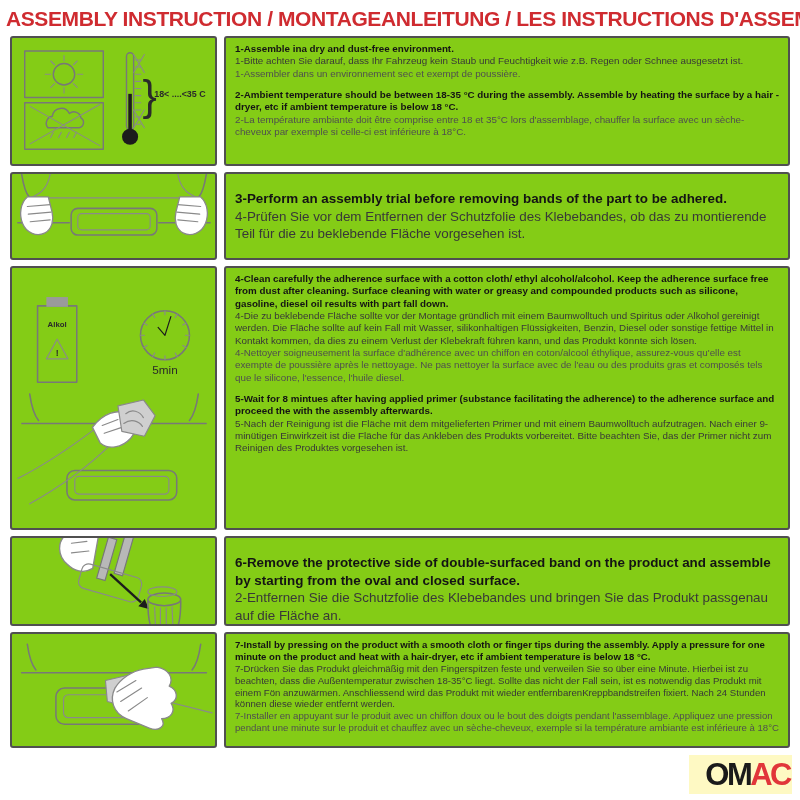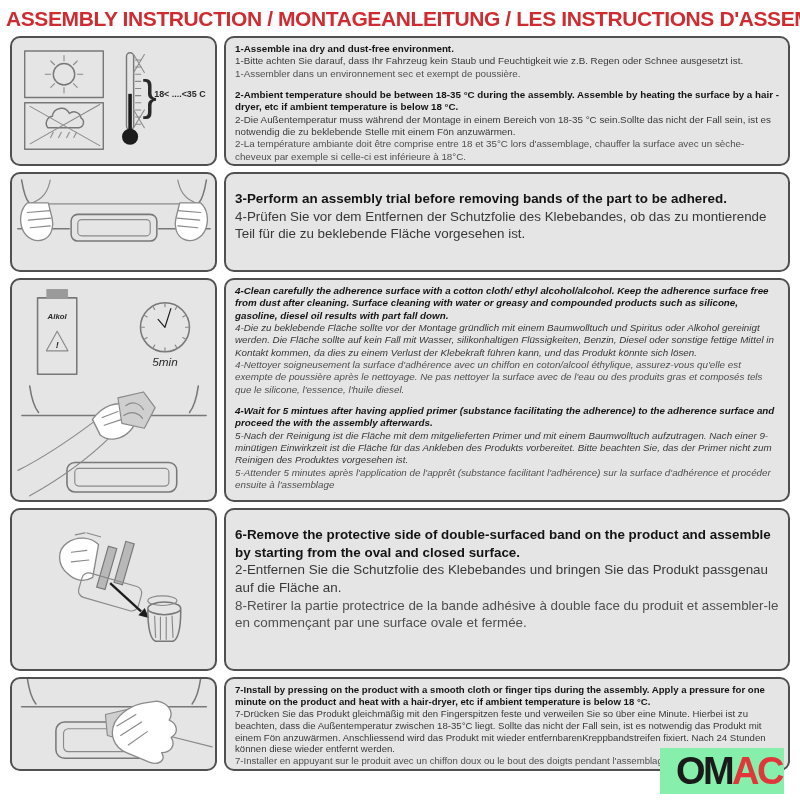--- a/index.html
+++ b/index.html
@@ -12,30 +12,30 @@
     text-align:center;
     font-size:21px;
     font-weight:bold;
     letter-spacing:-0.4px;
     white-space:nowrap;
     color:#cf2b30;
   }
 
   .itable { margin:0 10px; }
   .row { display:flex; gap:7px; margin-bottom:6px; }
-  .cell { border:2px solid #505050; border-radius:10px; background:#e5e5e5; }
+  .cell { border:2px solid #505050; border-radius:3px; background:#84cc16; }
   .cell.left { width:207px; flex:none; display:flex; align-items:center; justify-content:center; overflow:hidden; }
   .cell.right { flex:1; padding:5px 9px 4px 9px; overflow:hidden; }
   .cell.right.pad-lg { padding-top:16px; }
 
   .h-r1 { height:130px; }
-  .h-r2 { height:100px; }
-  .h-r3 { height:224px;font-style:italic; }
-  .h-r4 { height:163px; }
-  .h-r5 { height:94px; }
+  .h-r2 { height:88px; }
+  .h-r3 { height:264px; }
+  .h-r4 { height:90px; }
+  .h-r5 { height:116px; }
 
   .sec { margin-bottom:9px; }
   .sec:last-child { margin-bottom:2px; }
   .en { font-weight:bold; color:#141414; }
   .de { color:#383838; }
   .fr { color:#4f4f4f; }
 
   .text-sm { font-size:9.8px; line-height:1.26; }
   .h-r5 .sec, .h-r5.text-sm { font-size:9.6px; line-height:1.24; }
   .text-lg { font-size:13.4px; line-height:1.32; }
@@ -43,25 +43,25 @@
   svg .ln { fill:none; stroke:#787878; stroke-width:1.6; stroke-linecap:round; stroke-linejoin:round; }
   svg .ln-thin { fill:none; stroke:#8a8a8a; stroke-width:1.2; stroke-linecap:round; stroke-linejoin:round; }
   svg .hand { fill:#ffffff; stroke:#8a8a8a; stroke-width:1.4; stroke-linejoin:round; }
   svg .cloth { fill:#cfcfcf; stroke:#8a8a8a; stroke-width:1.2; stroke-linejoin:round; }
   svg .dark { stroke:#1c1c1c; }
   svg .fillDark { fill:#1c1c1c; stroke:none; }
   svg text { font-family:"Liberation Sans", sans-serif; fill:#2a2a2a; }
 
   .logo {
     position:absolute;
-    right:16px;
+    right:8px;
     bottom:6px;
-    background:#86efac;
+    background:#fef9c3;
     padding:4px 2px 4px 16px;
-    font-size:38px;
+    font-size:31px;
     font-weight:bold;
     letter-spacing:-2.5px;
     line-height:1;
   }
   .logo .black { color:#1a1a1a; }
   .logo .red { color:#e1363a; }
 </style>
 </head>
 <body>
 
@@ -97,21 +97,20 @@
         </svg>
       </div>
       <div class="cell right h-r1 text-sm">
         <div class="sec">
           <div class="en">1-Assemble ina dry and dust-free environment.</div>
           <div class="de">1-Bitte achten Sie darauf, dass Ihr Fahrzeug kein Staub und Feuchtigkeit wie z.B. Regen oder Schnee ausgesetzt ist.</div>
           <div class="fr">1-Assembler dans un environnement sec et exempt de poussière.</div>
         </div>
         <div class="sec">
           <div class="en">2-Ambient temperature should be between 18-35 °C  during the assembly. Assemble by heating the surface by a hair -dryer, etc if ambient temperature is below 18 °C.</div>
-          <div class="de">2-Die Außentemperatur muss während der Montage in einem Bereich von 18-35 °C  sein.Sollte das nicht der Fall sein, ist es notwendig die zu beklebende Stelle mit einem Fön anzuwärmen.</div>
           <div class="fr">2-La température ambiante doit être comprise entre 18 et 35°C lors d'assemblage, chauffer la surface avec un sèche-cheveux par exemple si celle-ci est inférieure à 18°C.</div>
         </div>
       </div>
     </div>
 
     <div class="row">
       <div class="cell left h-r2">
         <svg width="200" height="96" viewBox="0 0 210 100">
           <g>
             <path class="ln" d="M8,6 C10,18 12,26 16,30 M202,6 C200,18 198,26 194,30"></path>
@@ -175,23 +174,22 @@
           </g>
         </svg>
       </div>
       <div class="cell right h-r3 text-sm">
         <div class="sec">
           <div class="en">4-Clean carefully the adherence surface with a cotton cloth/ ethyl alcohol/alcohol. Keep the adherence surface free from dust after cleaning. Surface cleaning with water or greasy and compounded products such as silicone, gasoline, diesel oil results with part fall down.</div>
           <div class="de">4-Die zu beklebende Fläche sollte vor der Montage gründlich mit einem Baumwolltuch und Spiritus oder Alkohol gereinigt werden. Die Fläche sollte auf kein Fall mit Wasser, silikonhaltigen Flüssigkeiten, Benzin, Diesel oder sonstige fettige Mittel in Kontakt kommen, da dies zu einem Verlust der Klebekraft führen kann, und das Produkt könnte sich lösen.</div>
           <div class="fr">4-Nettoyer soigneusement la surface d'adhérence avec un chiffon en coton/alcool éthylique, assurez-vous qu'elle est exempte de poussière après le nettoyage. Ne pas nettoyer la surface avec de l'eau ou des produits gras et composés tels que le silicone, l'essence, l'huile diesel.</div>
         </div>
         <div class="sec">
-          <div class="en">4-Wait for 5 mintues after having applied primer (substance facilitating the adherence) to the adherence surface and proceed the with the assembly afterwards.</div>
+          <div class="en">5-Wait for 8 mintues after having applied primer (substance facilitating the adherence) to the adherence surface and proceed the with the assembly afterwards.</div>
           <div class="de">5-Nach der Reinigung ist die Fläche mit dem mitgelieferten Primer und mit einem Baumwolltuch aufzutragen. Nach einer 9-minütigen Einwirkzeit ist die Fläche für das Ankleben des Produkts vorbereitet. Bitte beachten Sie, das der Primer nicht zum Reinigen des Produktes vorgesehen ist.</div>
-          <div class="fr">5-Attender 5 minutes après l'application de l'apprêt (substance facilitant l'adhérence) sur la surface d'adhérence et procéder ensuite à l'assemblage</div>
         </div>
       </div>
     </div>
 
     <div class="row">
       <div class="cell left h-r4">
         <svg width="200" height="118" viewBox="0 0 200 122">
           <g>
             <path class="ln-thin" d="M60,4 L70,2 M72,2 L86,6"></path>
             <path class="hand" d="M52,44 C42,36 40,20 52,12 C62,5 76,6 84,14 L78,48 C68,54 58,50 52,44 Z"></path>

